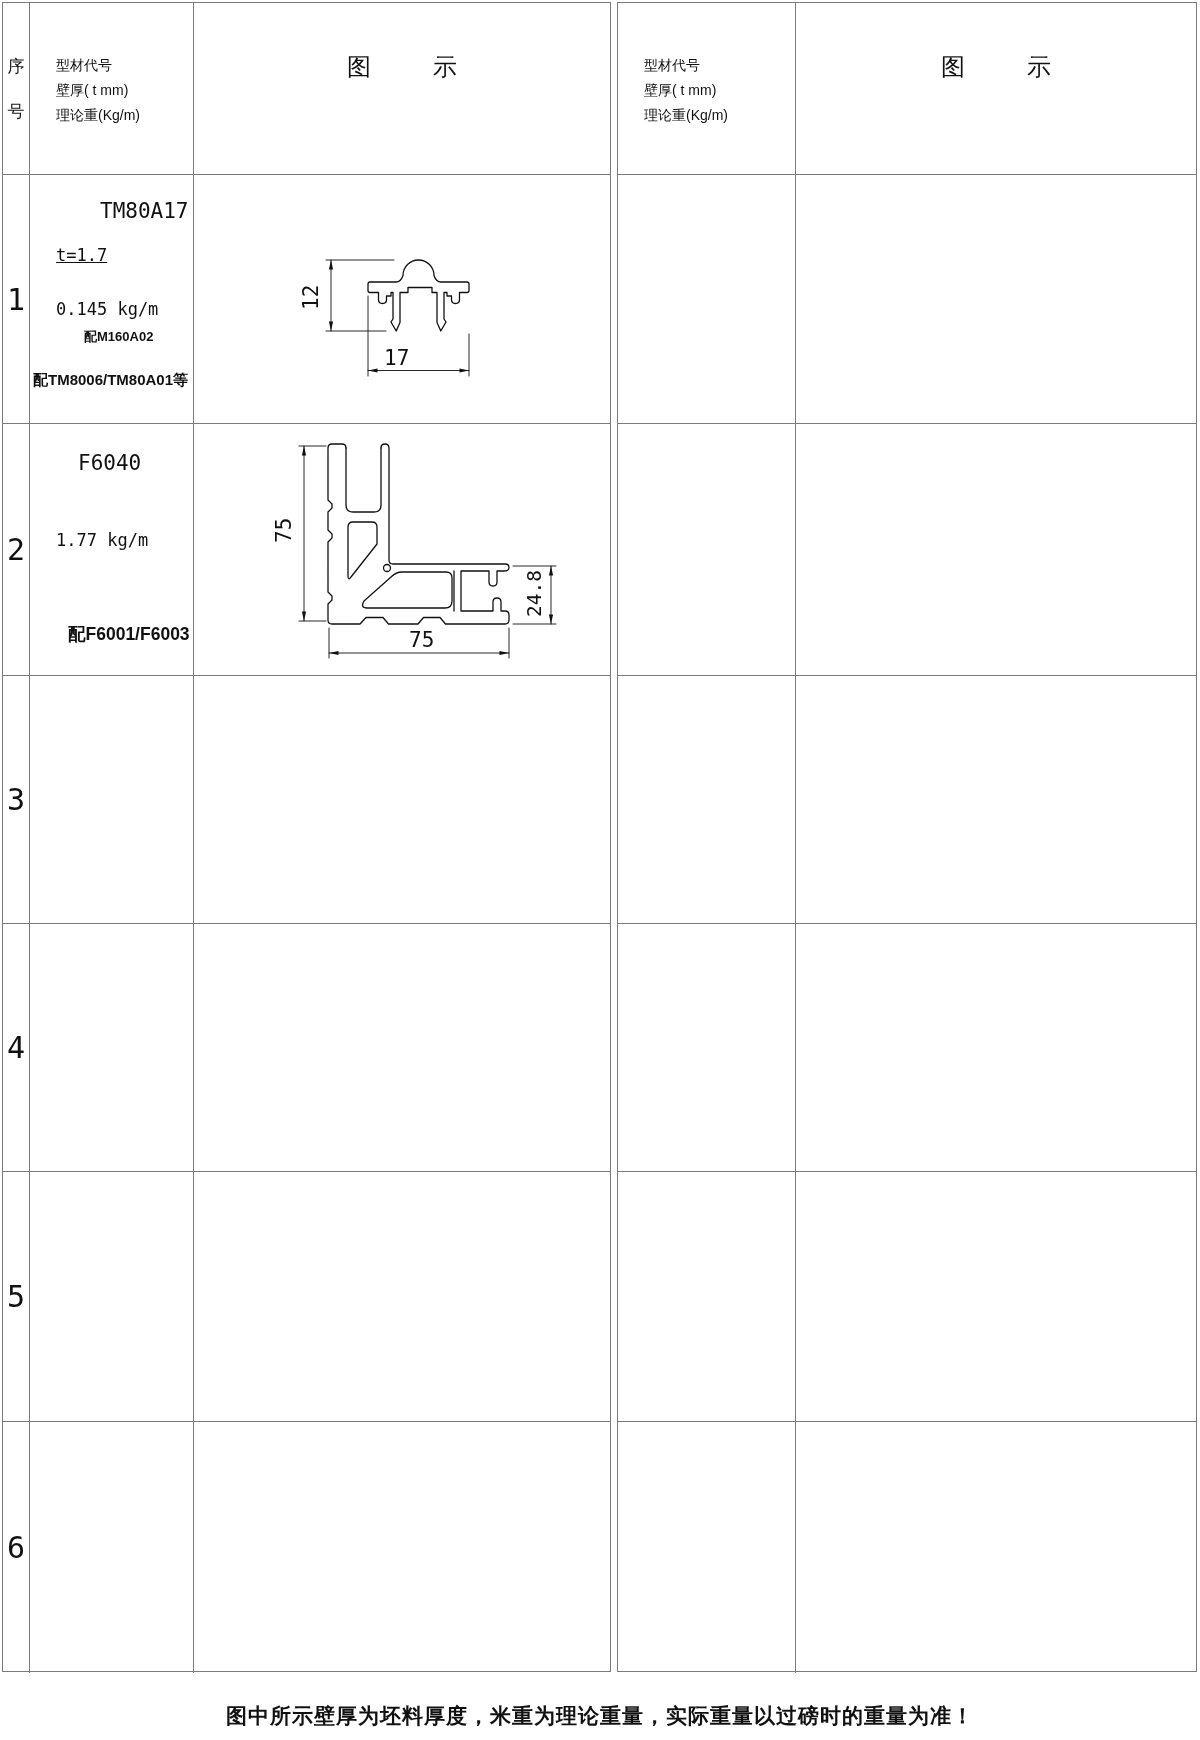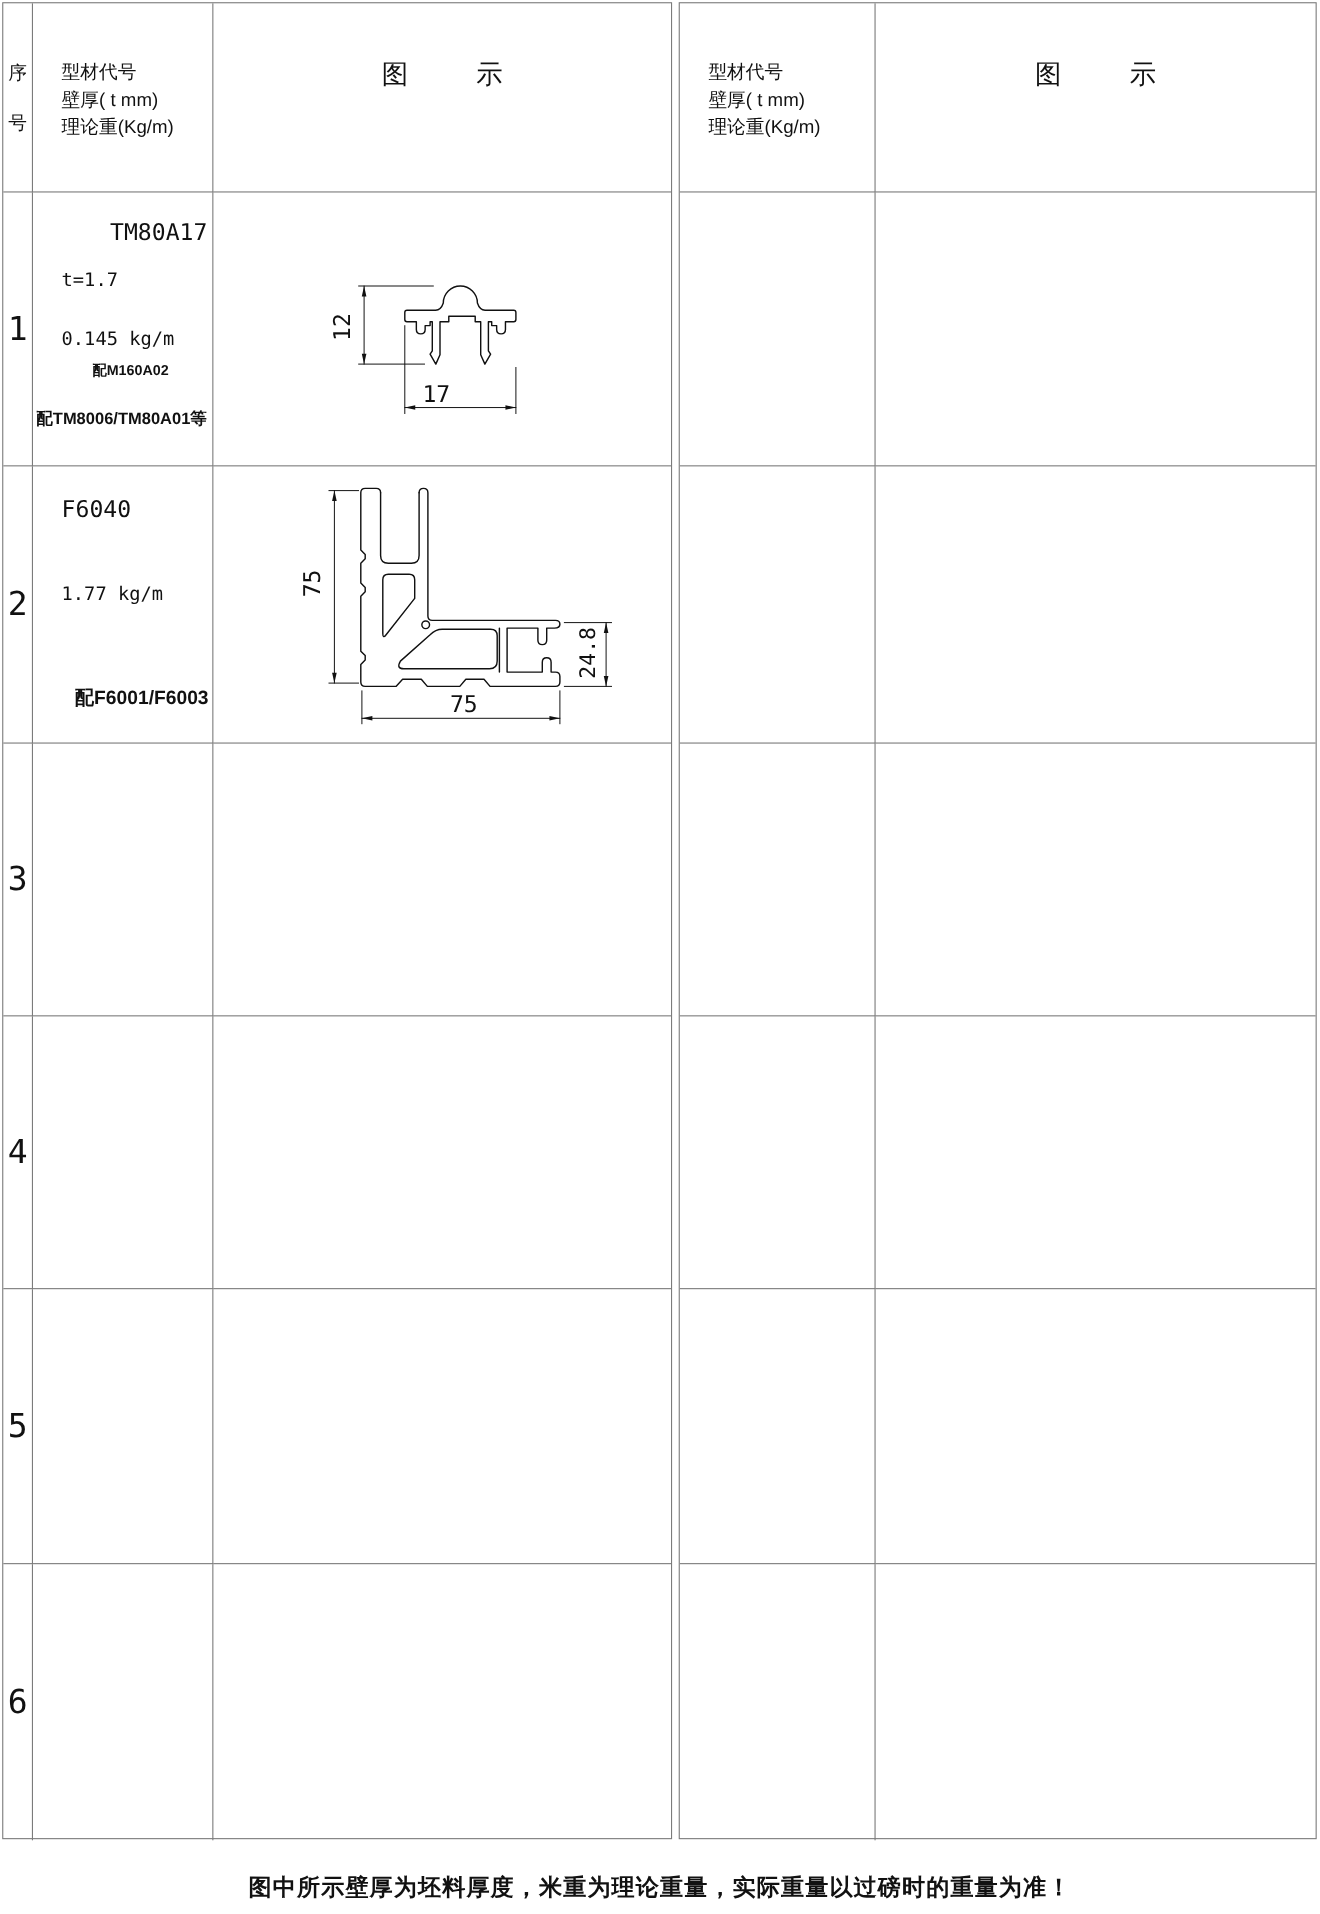--- a/index.html
+++ b/index.html
@@ -14,36 +14,36 @@
   .tbl-left  { left:2px;   width:609px; height:1670px; grid-template-columns:27px 164px 1fr; }
   .tbl-right { left:617px; width:580px; height:1670px; grid-template-columns:178px 1fr; }
   .c { border-right:1.5px solid #7b7b7b; border-bottom:1.5px solid #7b7b7b;
        box-sizing:border-box; position:relative; }
   .c.last-col { border-right:none; }
   .c.last-row { border-bottom:none; }
 
   
   .h-seq { display:flex; flex-direction:column; align-items:center; justify-content:center;
            gap:22px; font-size:17px; }
-  .h-spec { padding:50px 0 0 26px; font-size:17px; line-height:25px; white-space:nowrap; }
+  .h-spec { padding:50px 0 0 26px; font-size:14px; line-height:25px; white-space:nowrap; }
   .h-diag { display:flex; align-items:center; justify-content:center; gap:62px;
             font-size:24px; padding-bottom:44px; }
 
   
   .seq { display:flex; align-items:center; justify-content:center;
          font-family:"DejaVu Sans Mono","Liberation Mono",monospace; font-size:30px; }
   .info .ln { position:absolute; left:26px; white-space:nowrap; }
   .mono { font-family:"DejaVu Sans Mono","Liberation Mono",monospace; }
   .cjk  { font-weight:600; }
   .r1-code   { top:24px;  font-size:21px;margin-left:44px; }
-  .r1-t      { top:70px;  font-size:17px; }
+  .r1-t      { top:70px;  font-size:17px;text-decoration:underline; }
   .r1-wt     { top:124px; font-size:17px; }
   .r1-m1     { top:153px; font-size:13px;padding-left:28px; }
   .r1-m2     { top:196px; left:3px !important; font-size:15px; }
-  .r2-code   { top:27px;  font-size:21px; }
+  .r2-code   { top:27px;  font-size:21px;margin-left:22px; }
   .r2-wt     { top:106px; font-size:17px; }
   .r2-m1     { top:198px; font-size:17.5px;margin-left:12px; }
 
   .diag-svg { position:absolute; }
   svg { display:block; }
   svg path, svg circle { fill:none; stroke:#111; stroke-width:1.3;
         stroke-linejoin:round; stroke-linecap:round; }
   svg path.dim { stroke-width:0.9; }
   svg polygon.arr { fill:#111; stroke:none; }
   svg text { fill:#111; stroke:none;

